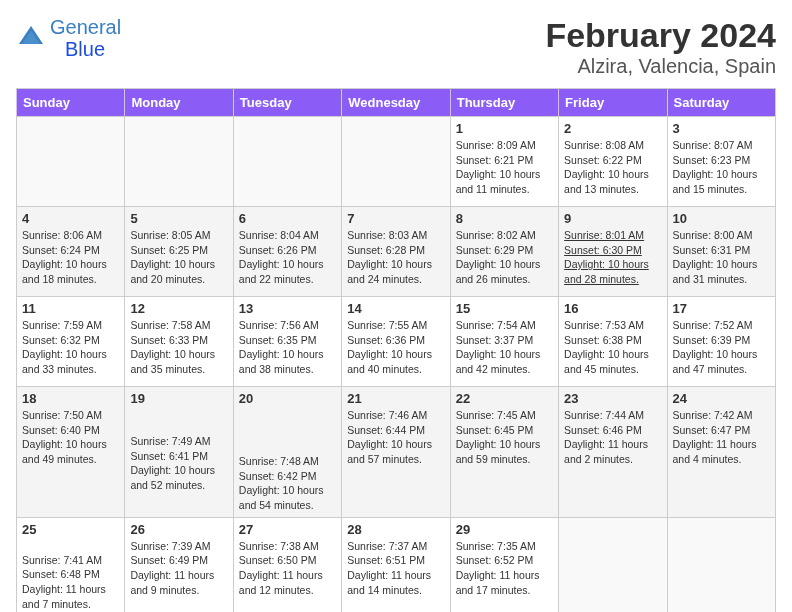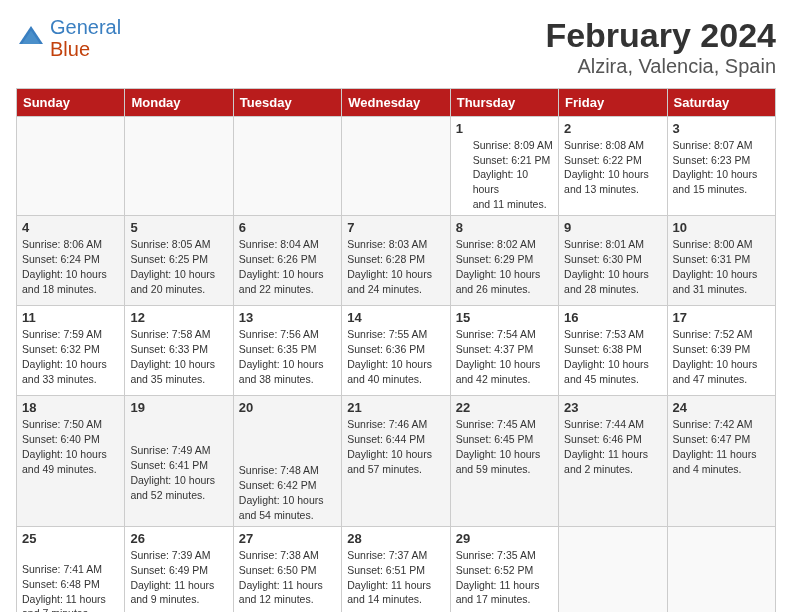--- a/index.html
+++ b/index.html
@@ -45,21 +45,21 @@
     .location-title {
       font-size: 20px;
       color: #555;
     }
     table {
       width: 100%;
       border-collapse: collapse;
       font-size: 11px;
     }
     thead tr th {
-      background-color: #b91c1c;
+      background-color: #8b5cf6;
       color: white;
       text-align: left;
       padding: 6px 6px;
       font-size: 13px;
       font-weight: bold;
       border: 1px solid #ccc;
     }
     td {
       border: 1px solid #ccc;
       vertical-align: top;
@@ -99,21 +99,21 @@
 <body>
 
 <div class="header-area">
   <div class="logo">
     <svg class="logo-icon" viewBox="0 0 40 40">
       <polygon points="20,4 36,28 4,28" fill="#3a7fc1"></polygon>
       <polygon points="20,10 32,28 8,28" fill="#5a9fd4" opacity="0.5"></polygon>
     </svg>
     <div class="logo-text">
       <div><span>General</span></div>
-      <div><span style="color:#c2410c;">Blue</span></div>
+      <div><span style="color:#1d4ed8;margin-left:15px;">Blue</span></div>
     </div>
   </div>
   <div class="title-area">
     <div class="month-title">February 2024</div>
     <div class="location-title">Alzira, Valencia, Spain</div>
   </div>
 </div>
 
 <table>
   <thead>
@@ -128,21 +128,21 @@
     </tr>
   </thead>
   <tbody id="calendar-body">
   <tr>
         <td class="empty-cell"></td>
         <td class="empty-cell"></td>
         <td class="empty-cell"></td>
         <td class="empty-cell"></td>
         <td>
           <div class="day-number">1</div>
-          <div class="day-info" style="white-space: pre-line; margin-left: 17px;">Sunrise: 8:09 AM
+          <div class="day-info" style="white-space: pre-line;">Sunrise: 8:09 AM
 Sunset: 6:21 PM
 Daylight: 10 hours
 and 11 minutes.</div>
         </td>
         <td>
           <div class="day-number">2</div>
           <div class="day-info" style="white-space: pre-line;">Sunrise: 8:08 AM
 Sunset: 6:22 PM
 Daylight: 10 hours
 and 13 minutes.</div>
@@ -186,21 +186,21 @@
         </td>
         <td>
           <div class="day-number">8</div>
           <div class="day-info" style="white-space: pre-line;">Sunrise: 8:02 AM
 Sunset: 6:29 PM
 Daylight: 10 hours
 and 26 minutes.</div>
         </td>
         <td>
           <div class="day-number">9</div>
-          <div class="day-info" style="white-space: pre-line;">Sunrise: 8:01 AM
+          <div class="day-info" style="white-space: pre-line; text-decoration: underline;">Sunrise: 8:01 AM
 Sunset: 6:30 PM
 Daylight: 10 hours
 and 28 minutes.</div>
         </td>
         <td>
           <div class="day-number">10</div>
           <div class="day-info" style="white-space: pre-line;">Sunrise: 8:00 AM
 Sunset: 6:31 PM
 Daylight: 10 hours
 and 31 minutes.</div>
@@ -231,21 +231,21 @@
         <td>
           <div class="day-number">14</div>
           <div class="day-info" style="white-space: pre-line;">Sunrise: 7:55 AM
 Sunset: 6:36 PM
 Daylight: 10 hours
 and 40 minutes.</div>
         </td>
         <td>
           <div class="day-number">15</div>
           <div class="day-info" style="white-space: pre-line;">Sunrise: 7:54 AM
-Sunset: 4:37 PM
+Sunset: 3:37 PM
 Daylight: 10 hours
 and 42 minutes.</div>
         </td>
         <td>
           <div class="day-number">16</div>
           <div class="day-info" style="white-space: pre-line;">Sunrise: 7:53 AM
 Sunset: 6:38 PM
 Daylight: 10 hours
 and 45 minutes.</div>
         </td>

